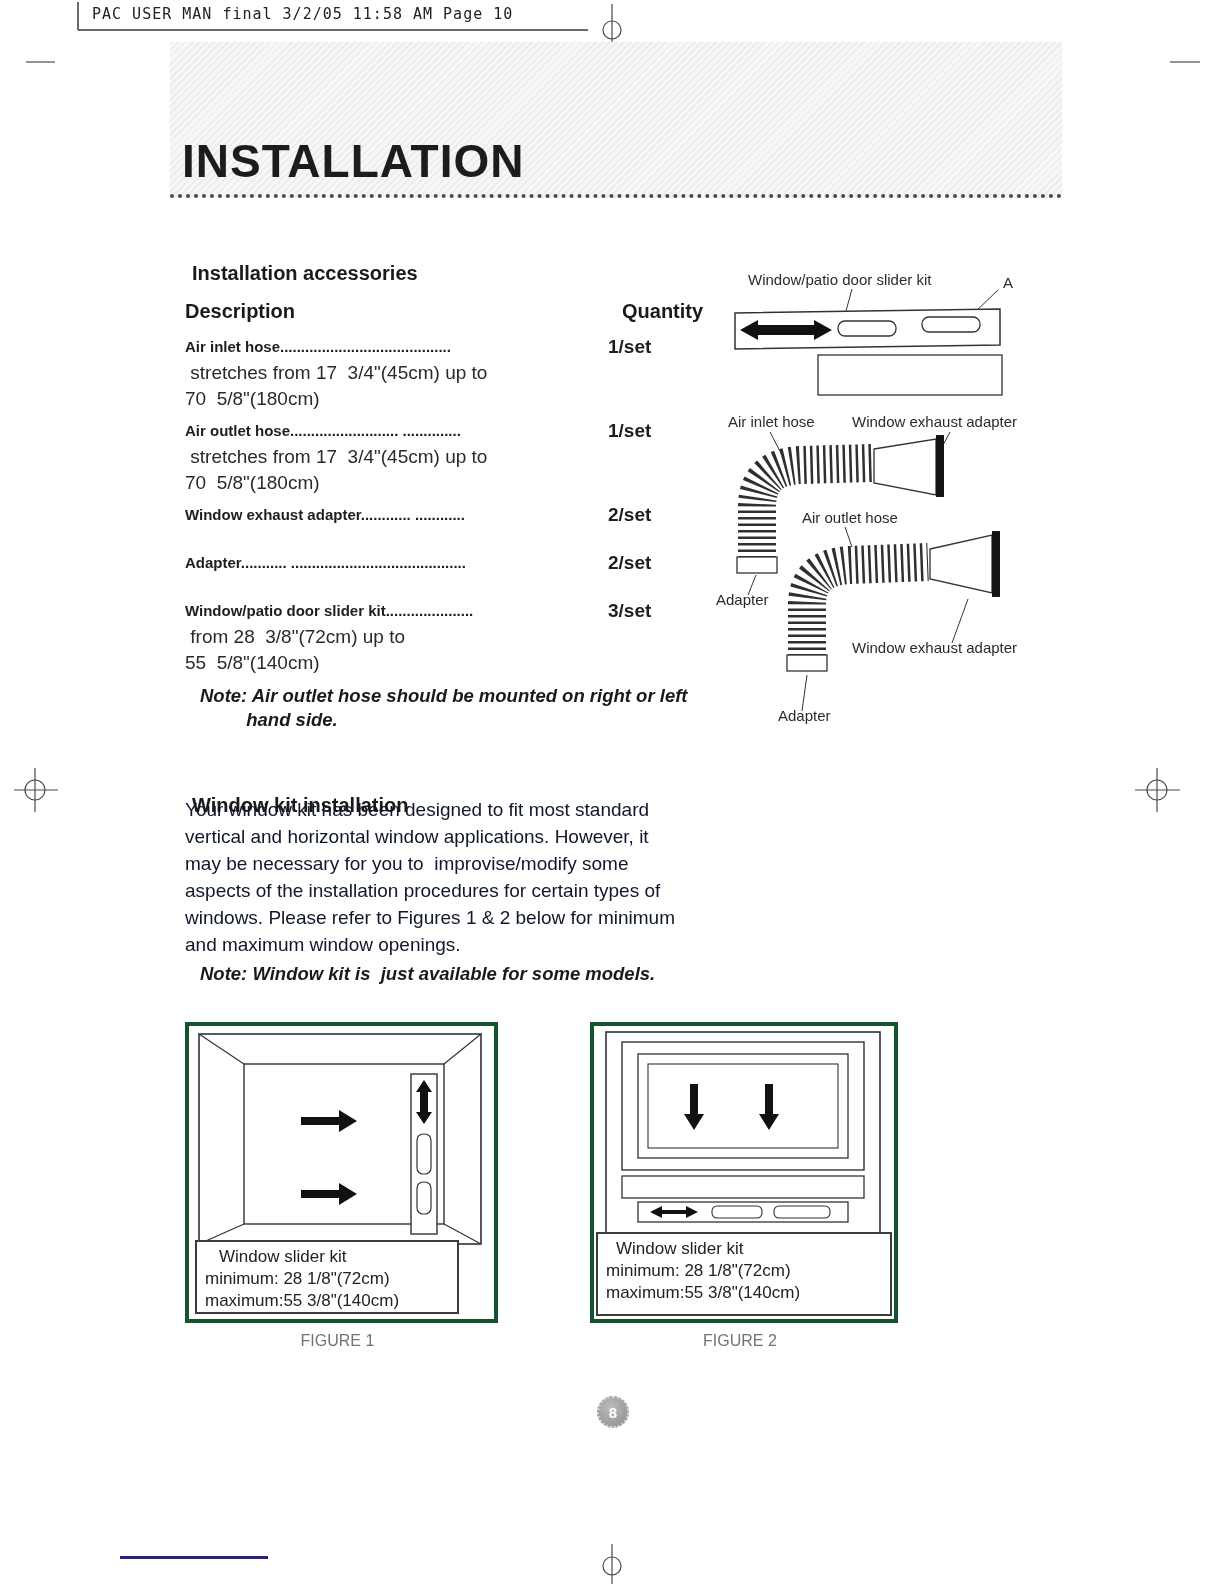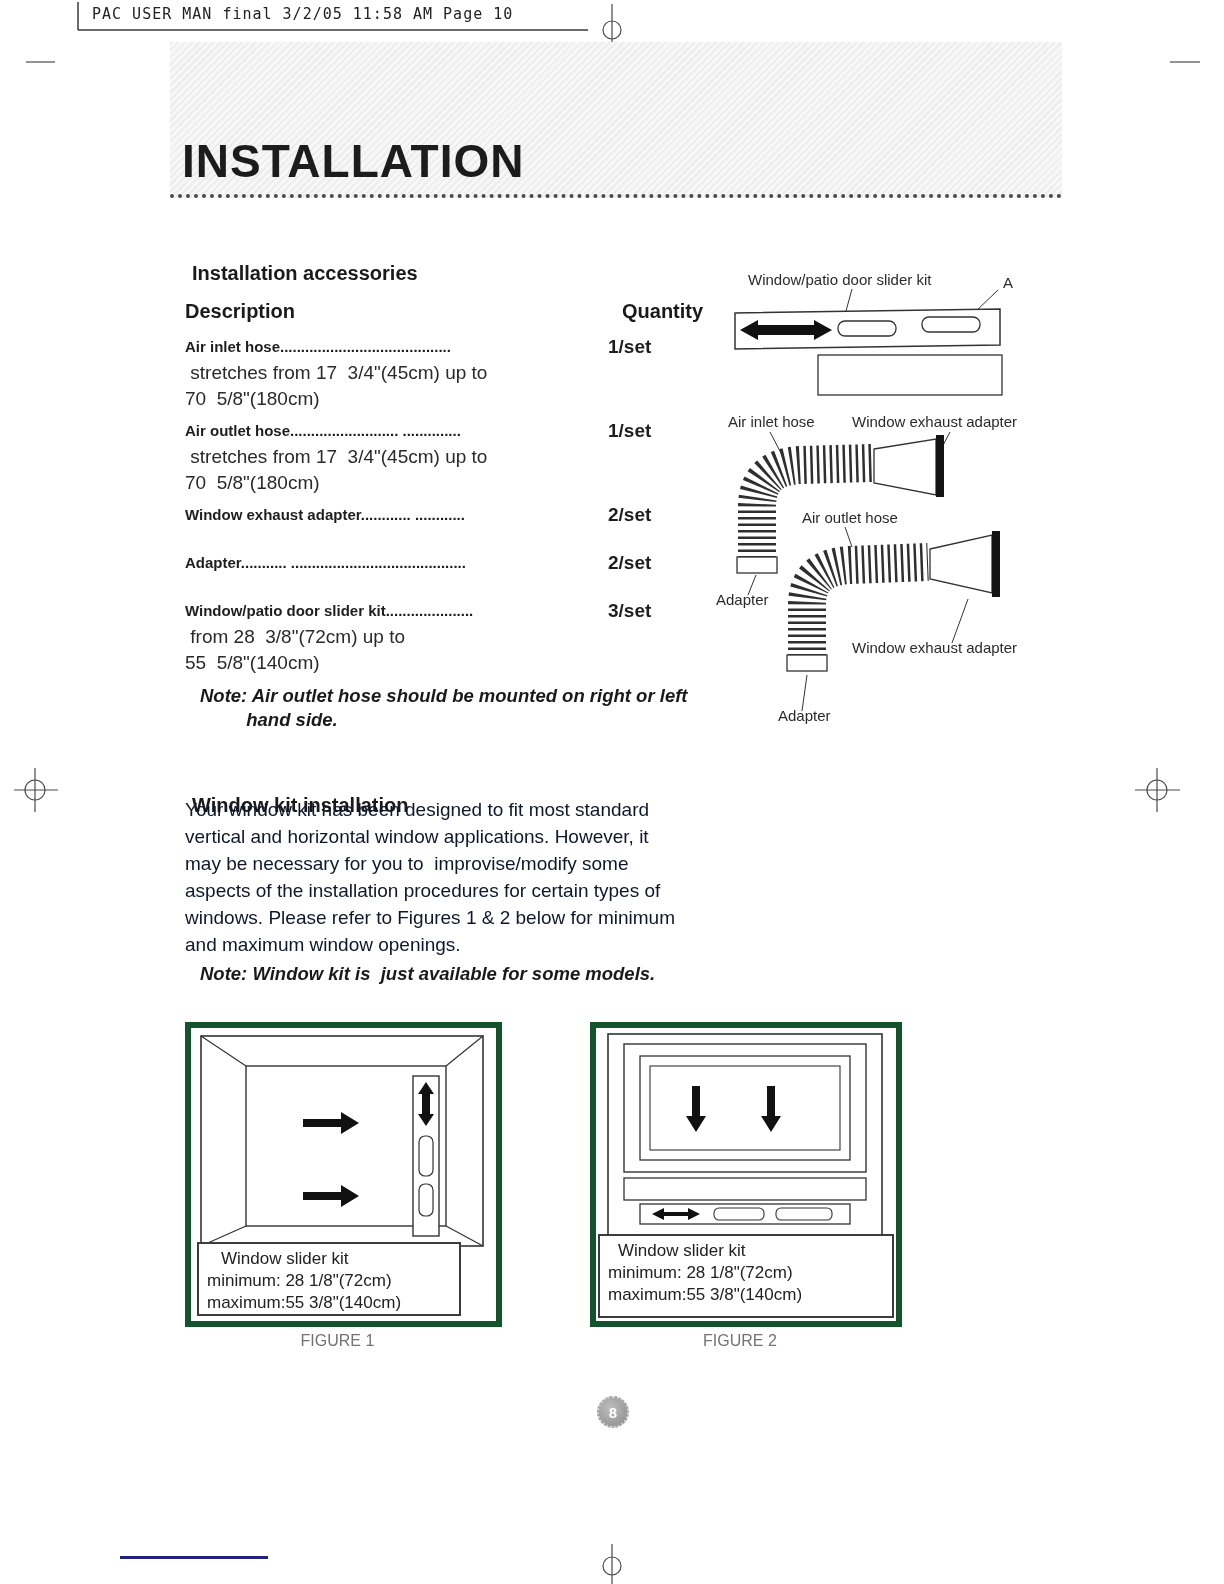--- a/index.html
+++ b/index.html
@@ -35,21 +35,21 @@
   #acc-note{left:200px;top:672px;margin-top:12px;}
 
   #diagram-svg{left:700px;top:255px;}
   .dlabel{font-size:15px;fill:#2b2b2b;font-family:"Liberation Sans",sans-serif;}
 
   #wk-heading{left:192px;top:768px;margin-top:26px;}
   #wk-body{left:185px;top:796px;width:600px;font-size:19px;line-height:27px;
     white-space:pre-wrap;color:#0f172a;}
   #wk-note{left:200px;top:962px;}
 
-  .figure-box{border:6px solid #14532d;background:#fff;}
+  .figure-box{border:4px solid #14532d;background:#fff;}
   #figure1-box{left:185px;top:1022px;width:305px;height:293px;}
   #figure2-box{left:590px;top:1022px;width:300px;height:293px;}
   .caption-box{position:absolute;border:2px solid #3c3c3c;background:#fff;
     font-size:17px;line-height:22px;padding:4px 8px;color:#222;}
   #fig1-caption{left:6px;top:214px;width:244px;height:62px;}
   #fig2-caption{left:2px;top:206px;width:276px;height:72px;}
 
   .figure-label{font-size:16px;color:#737373;text-align:center;}
   #fig1-label{left:185px;top:1332px;width:305px;}
   #fig2-label{left:590px;top:1332px;width:300px;}

